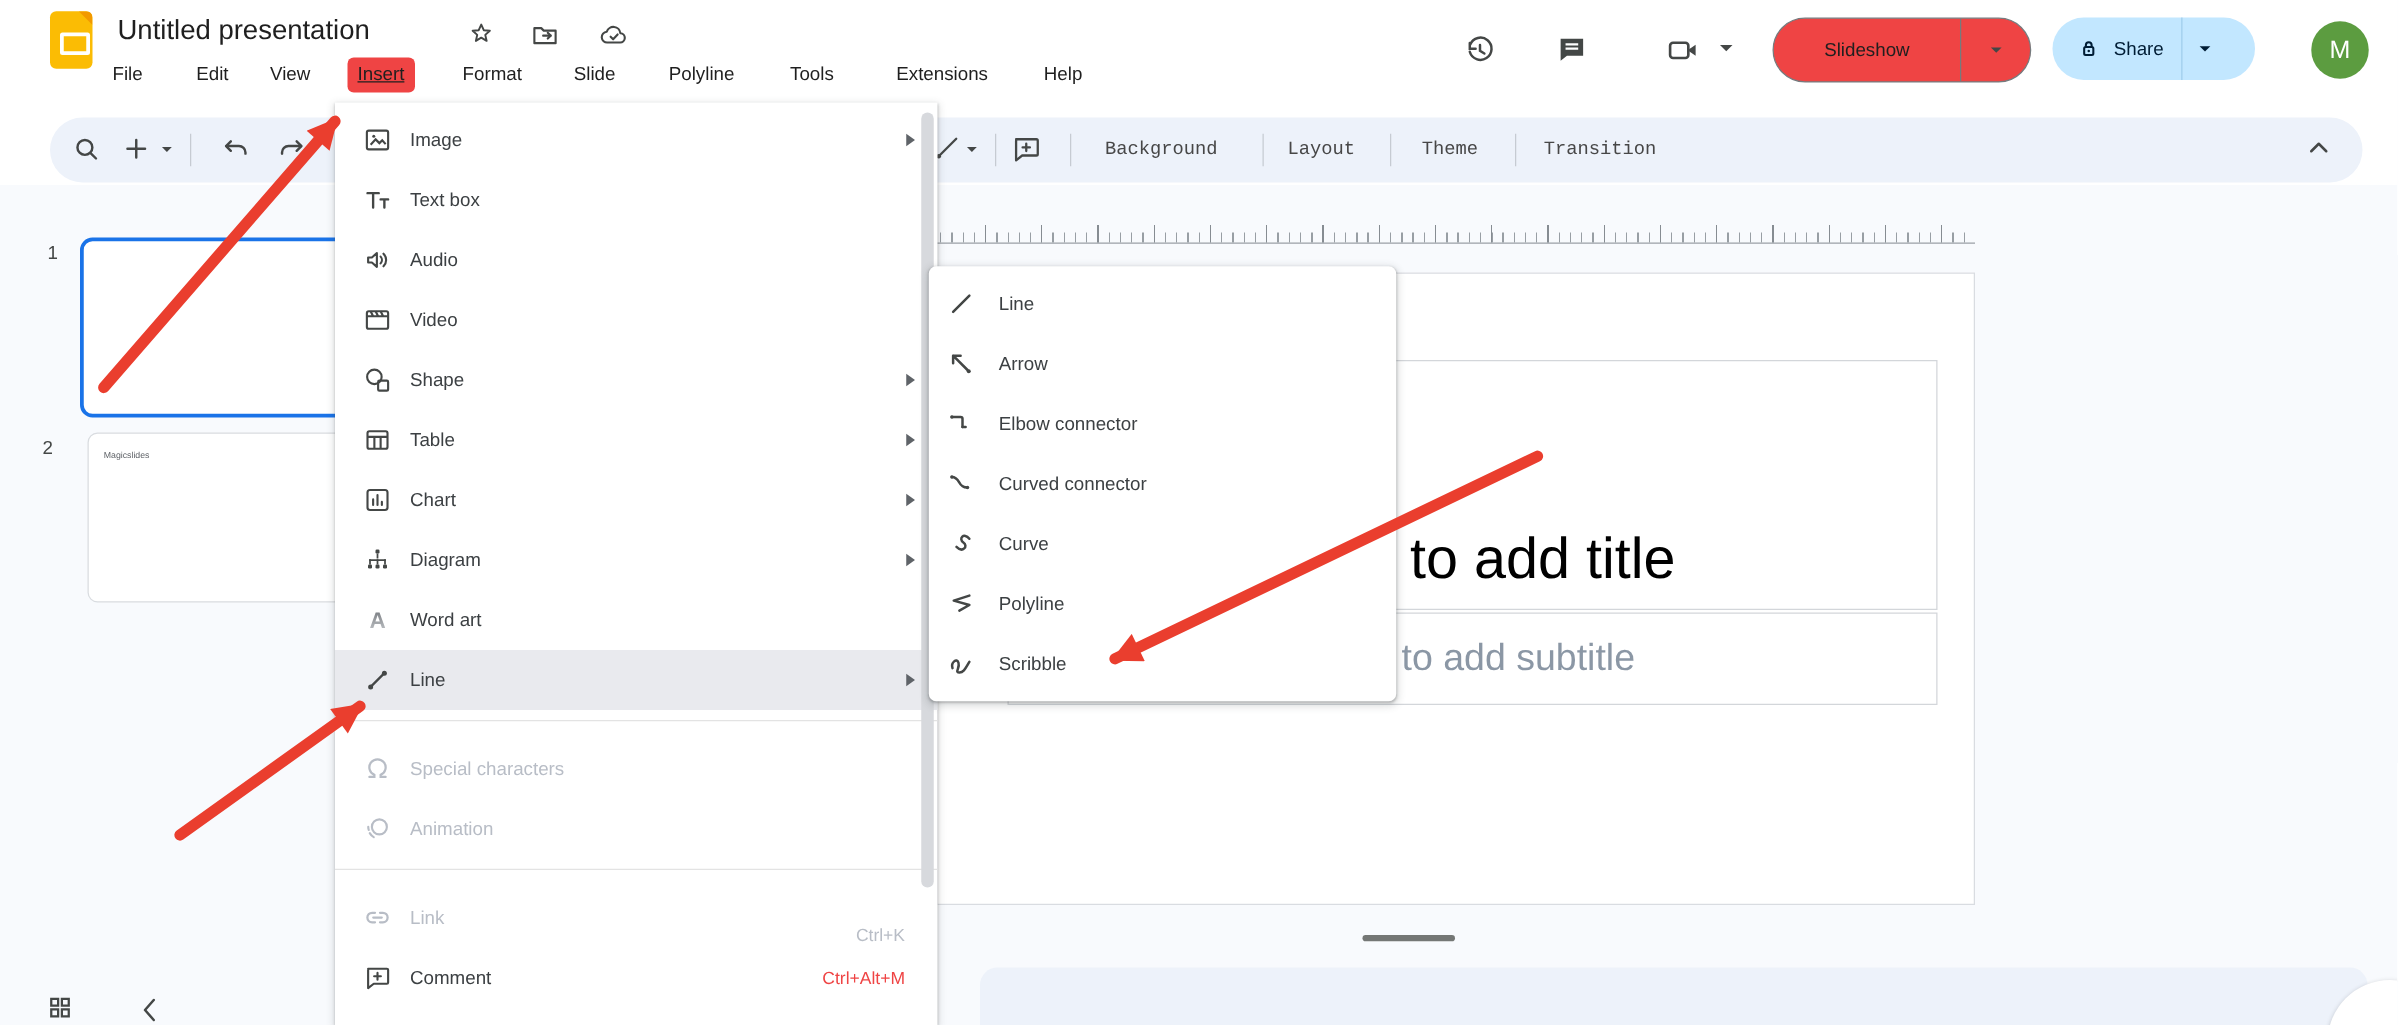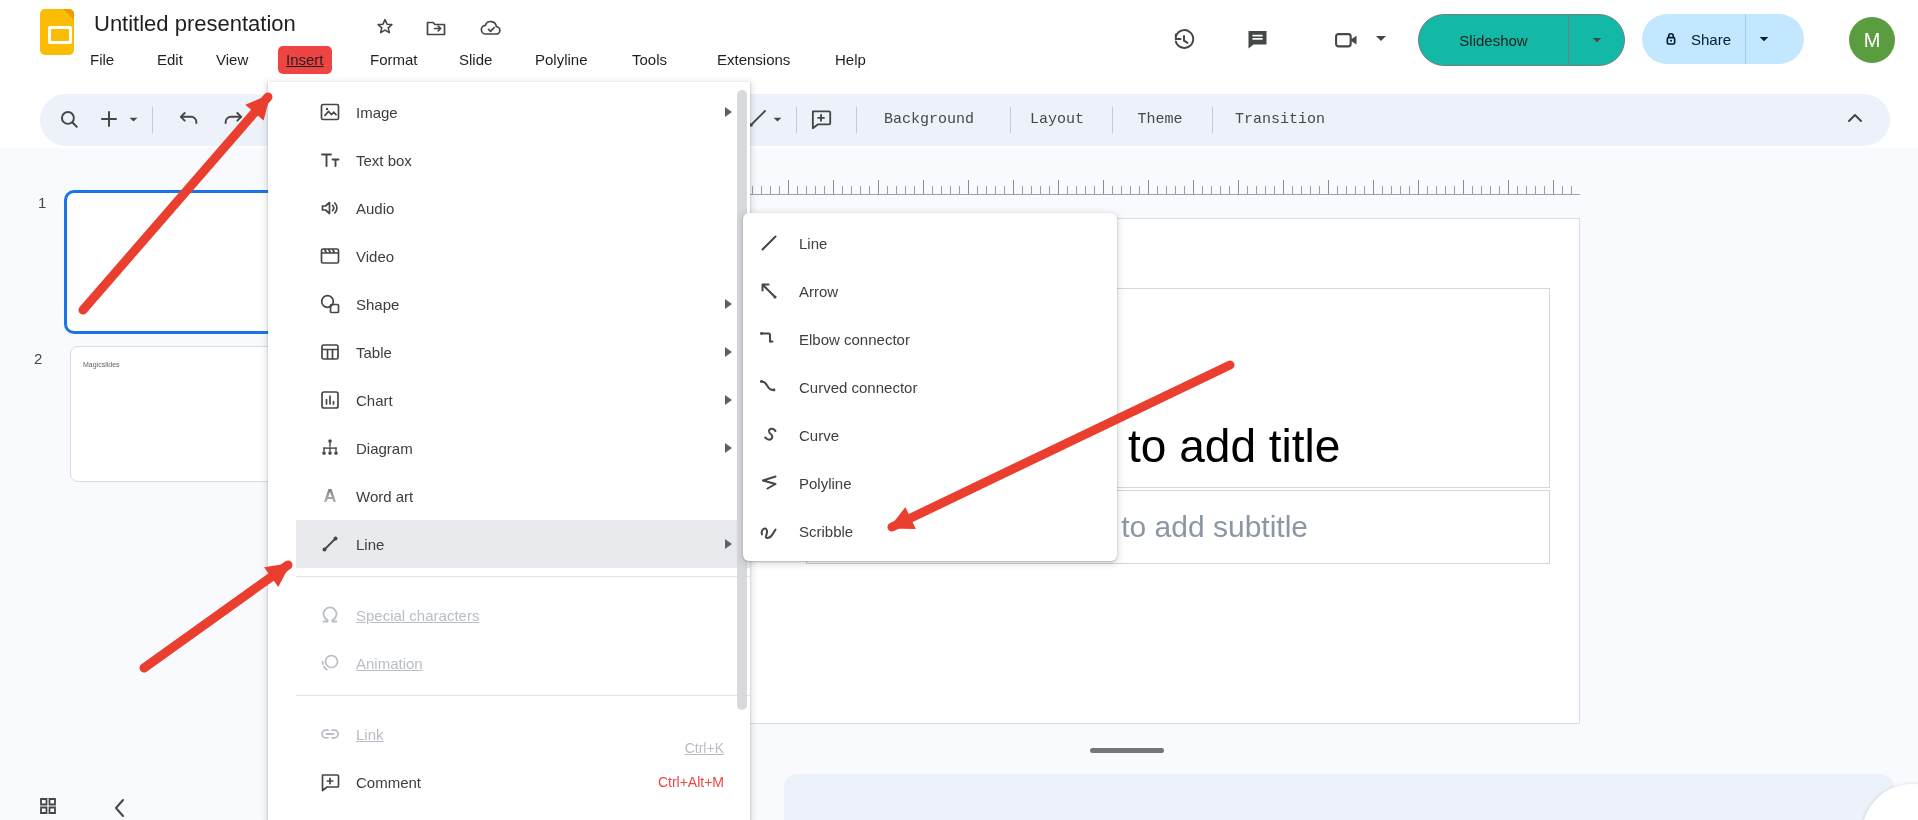--- a/index.html
+++ b/index.html
@@ -12,21 +12,21 @@
   .logo{left:40px;top:9px;width:34px;height:46px;background:#fbbc04;border-radius:5px;}
   .logo .fold{position:absolute;right:0;top:0;width:0;height:0;
       border-left:11px solid transparent;border-top:11px solid #f29900;border-radius:0 5px 0 0;}
   .logo .slide{position:absolute;left:8px;top:17px;width:18px;height:12px;border:3px solid #fff;border-radius:2px;}
   .doc-title{left:94px;top:11px;font-size:22px;color:#1f1f1f;}
   .title-ic{top:16px;}
   .mb-item{top:46px;height:28px;line-height:28px;padding:0 8px;font-size:15px;color:#1f1f1f;border-radius:5px;cursor:default;}
   .mb-item.active{background:#ef4444;text-decoration:underline;}
   .hdr-ic{top:26px;}
   .pill-btn{top:14px;height:50px;border-radius:26px;display:flex;align-items:center;}
-  .slideshow{left:1418px;width:205px;background:#14b8a6;border:1px solid #767b7e;}
+  .slideshow{left:1418px;width:205px;background:#ef4444;border:1px solid #767b7e;}
   .slideshow .lbl{flex:1;text-align:center;font-size:15px;color:#1f1f1f;}
   .slideshow .sep{width:1px;height:50px;background:#767b7e;}
   .slideshow .car{width:55px;display:flex;justify-content:center;}
   .share{left:1642px;width:162px;background:#c2e7ff;border:none;}
   .share .lbl{font-size:15px;color:#001d35;margin-left:9px;}
   .share .sep{width:1px;height:50px;background:#9fcdec;margin-left:14px;}
   .share .car{width:36px;display:flex;justify-content:center;}
   .avatar{left:1849px;top:17px;width:46px;height:46px;border-radius:50%;background:#5c9c40;
           color:#fff;font-size:20px;display:flex;align-items:center;justify-content:center;}
   
@@ -49,30 +49,30 @@
   .ph-box{position:absolute;border:1px solid #d3d6da;display:flex;justify-content:center;}
   .title-box{left:56px;top:69px;width:742px;height:198px;align-items:flex-end;}
   .title-box .txt{font-size:46px;color:#000;padding-bottom:14px;white-space:nowrap;}
   .subtitle-box{left:56px;top:271px;width:742px;height:72px;align-items:center;}
   .subtitle-box .txt{font-size:30px;color:#8b97a5;white-space:nowrap;}
   .hscroll{left:1090px;top:748px;width:74px;height:5px;border-radius:3px;background:#747775;}
   .notes-band{left:784px;top:774px;width:1110px;height:46px;background:#edf2fa;border-radius:14px 14px 0 0;}
   .fab{left:1862px;top:784px;width:100px;height:100px;border-radius:50%;background:#fff;box-shadow:0 1px 4px rgba(0,0,0,.2);}
   
   .menu{left:268px;top:82px;width:482px;height:738px;background:#fff;z-index:30;
-        box-shadow:0 2px 6px 2px rgba(60,64,67,.15),0 1px 2px rgba(60,64,67,.3);padding-top:6px;box-sizing:border-box;padding-left:28px;}
+        box-shadow:0 2px 6px 2px rgba(60,64,67,.15),0 1px 2px rgba(60,64,67,.3);padding-top:6px;box-sizing:border-box;}
   .menu-scrollbar{position:absolute;right:3px;top:8px;width:10px;height:620px;border-radius:5px;background:#d7d9dd;}
   .mi{display:flex;align-items:center;height:48px;padding:0 44px 0 22px;font-size:15px;color:#3c4043;}
   .mi .ic{width:24px;height:24px;flex:none;}
   .mi .lbl{margin-left:14px;}
   .mi .sc{margin-left:auto;font-size:14px;color:#ef4444;margin-right:-18px;}
   .mi .sub{margin-left:auto;margin-right:-26px;width:0;height:0;border-left:7px solid #5f6368;
            border-top:5px solid transparent;border-bottom:5px solid transparent;}
   .mi.hl{background:#e9eaee;}
-  .mi.dis{color:#b8bdc6;text-decoration:underline;}
+  .mi.dis{color:#b8bdc6;}
   .mi.dis .sc{color:#b8bdc6;margin-top:28px;}
   .mdiv{height:1px;background:#e3e3e3;margin:8px 0 14px 0;}
   .submenu{left:743px;top:213px;width:374px;height:348px;background:#fff;z-index:35;border-radius:6px;
         box-shadow:0 2px 6px 2px rgba(60,64,67,.15),0 1px 2px rgba(60,64,67,.3);padding:6px 0;box-sizing:border-box;}
   .smi{display:flex;align-items:center;height:48px;padding:0 16px 0 14px;font-size:15px;color:#3c4043;}
   .smi .ic{width:24px;height:24px;flex:none;}
   .smi .lbl{margin-left:18px;}
   .arrows{left:0;top:0;z-index:50;pointer-events:none;}
   .bl-ic{z-index:6;}
 </style>

